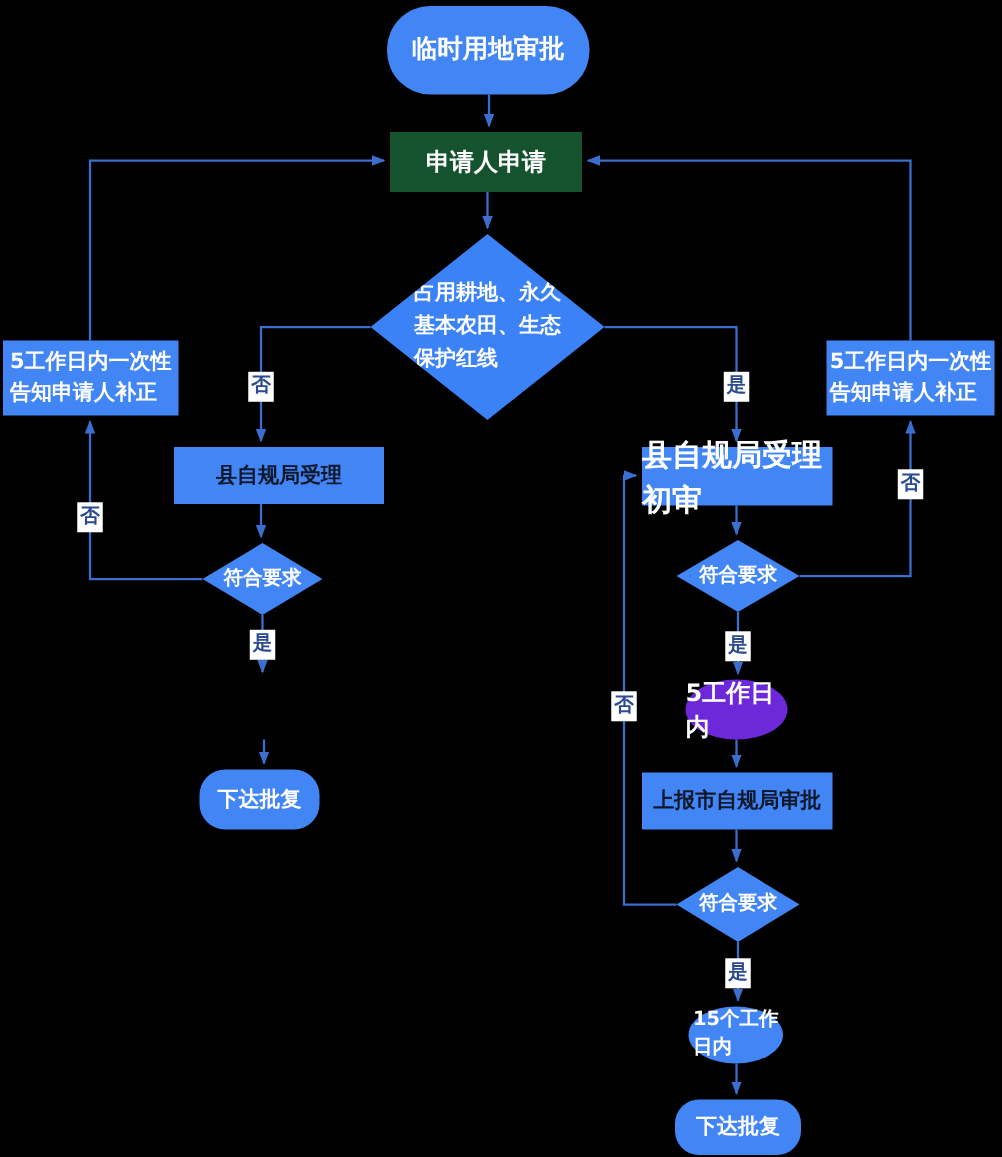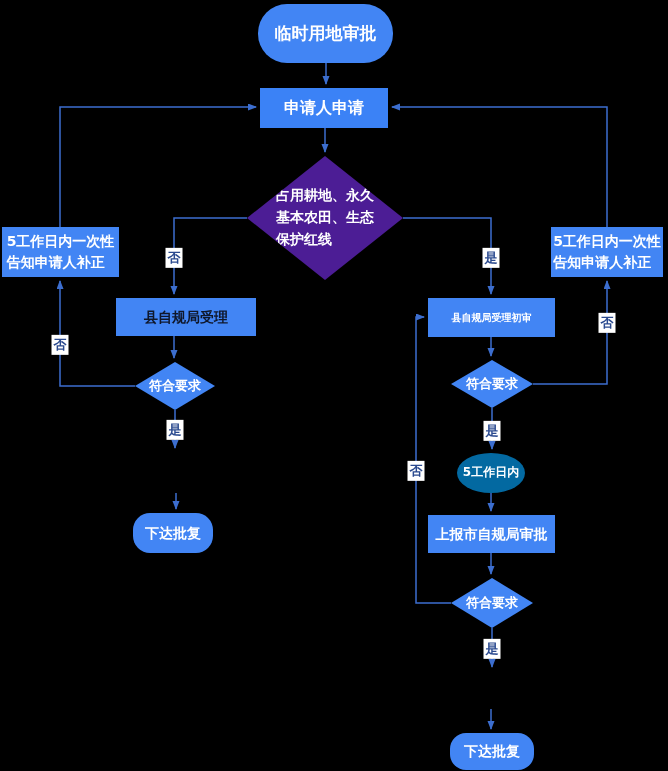--- a/index.html
+++ b/index.html
@@ -69,36 +69,38 @@
         <polyline points="492,408 492,449" fill="none" stroke="#3C6ECF" stroke-width="1.5" marker-end="url(#arrowhead)"></polyline>
         <polyline points="491,493 491,511" fill="none" stroke="#3C6ECF" stroke-width="1.5" marker-end="url(#arrowhead)"></polyline>
         <polyline points="491,553 491,574" fill="none" stroke="#3C6ECF" stroke-width="1.5" marker-end="url(#arrowhead)"></polyline>
         <polyline points="451,603 416,603 416,317 424,317" fill="none" stroke="#3C6ECF" stroke-width="1.5" marker-end="url(#arrowhead)"></polyline>
         <polyline points="492,628 492,667" fill="none" stroke="#3C6ECF" stroke-width="1.5" marker-end="url(#arrowhead)"></polyline>
         <polyline points="491,709 491,729" fill="none" stroke="#3C6ECF" stroke-width="1.5" marker-end="url(#arrowhead)"></polyline>
       </g>
   </svg>
 
 <div class="node stadium" style="left: 258px; top: 4px; width: 135px; height: 59px; font-size: 17px; background: rgb(66, 133, 244); color: rgb(255, 255, 255); border-radius: 29px;">临时用地审批</div>
-    <div class="node rect" style="left: 260px; top: 88px; width: 128px; height: 40px; font-size: 16px; background: #3b82f6; color: rgb(255, 255, 255);">申请人申请</div>
-    <div class="node diamond" style="left: 247px; top: 156px; width: 156px; height: 124px; font-size: 14px; background: #4c1d95; color: rgb(255, 255, 255);">占用耕地、永久
+    <div class="node rect" style="left: 260px; top: 88px; width: 128px; height: 40px; font-size: 16px; background: #14532d; color: rgb(255, 255, 255);">申请人申请</div>
+    <div class="node diamond" style="left: 247px; top: 156px; width: 156px; height: 124px; font-size: 14px; background: #3b82f6; color: rgb(255, 255, 255);">占用耕地、永久
 基本农田、生态
 保护红线</div>
     <div class="node rect" style="left: 2px; top: 227px; width: 117px; height: 50px; font-size: 14px; background: rgb(66, 133, 244); color: rgb(255, 255, 255);">5工作日内一次性
 告知申请人补正</div>
     <div class="node rect" style="left: 551px; top: 227px; width: 112px; height: 50px; font-size: 14px; background: rgb(66, 133, 244); color: rgb(255, 255, 255);">5工作日内一次性
 告知申请人补正</div>
     <div class="node rect" style="left: 116px; top: 298px; width: 140px; height: 38px; font-size: 14px; background: rgb(66, 133, 244); color: #0f172a;">县自规局受理</div>
-    <div class="node rect" style="left: 428px; top: 298px; width: 127px; height: 39px; font-size: 10px; background: rgb(66, 133, 244); color: rgb(255, 255, 255);">县自规局受理初审</div>
+    <div class="node rect" style="left: 428px; top: 298px; width: 127px; height: 39px; font-size: 20px; background: rgb(66, 133, 244); color: rgb(255, 255, 255);">县自规局受理初审</div>
     <div class="node diamond" style="left: 135px; top: 362px; width: 80px; height: 48px; font-size: 13px; background: rgb(66, 133, 244); color: rgb(255, 255, 255);">符合要求</div>
     <div class="node diamond" style="left: 451px; top: 360px; width: 82px; height: 48px; font-size: 13px; background: rgb(66, 133, 244); color: rgb(255, 255, 255);">符合要求</div>
-    <div class="node ellipse" style="left: 457px; top: 453px; width: 68px; height: 40px; font-size: 12px; background: #0369a1; color: rgb(255, 255, 255);">5工作日内</div>
+    <div class="node ellipse" style="left: 457px; top: 453px; width: 68px; height: 40px; font-size: 16px; background: #6d28d9; color: rgb(255, 255, 255);">5工作日内</div>
     <div class="node stadium" style="left: 133px; top: 513px; width: 80px; height: 40px; font-size: 14px; background: rgb(66, 133, 244); color: rgb(255, 255, 255); border-radius: 17px;">下达批复</div>
-    <div class="node rect" style="left: 428px; top: 515px; width: 127px; height: 38px; font-size: 14px; background: rgb(66, 133, 244); color: #ffffff;">上报市自规局审批</div>
+    <div class="node rect" style="left: 428px; top: 515px; width: 127px; height: 38px; font-size: 14px; background: rgb(66, 133, 244); color: #0f172a;">上报市自规局审批</div>
     <div class="node diamond" style="left: 451px; top: 578px; width: 82px; height: 50px; font-size: 13px; background: rgb(66, 133, 244); color: rgb(255, 255, 255);">符合要求</div>
+    <div class="node ellipse" style="left: 459px; top: 671px; width: 63px; height: 38px; font-size: 13px; background: rgb(66, 133, 244); color: rgb(255, 255, 255);">15个工作
+日内</div>
     <div class="node stadium" style="left: 450px; top: 733px; width: 84px; height: 37px; font-size: 14px; background: rgb(66, 133, 244); color: rgb(255, 255, 255); border-radius: 16px;">下达批复</div>
     <div class="edge-label" style="left: 174px; top: 258px; background: rgb(255, 255, 255); color: rgb(43, 74, 143);">否</div>
     <div class="edge-label" style="left: 491px; top: 258px; background: rgb(255, 255, 255); color: rgb(43, 74, 143);">是</div>
     <div class="edge-label" style="left: 60px; top: 345px; background: rgb(255, 255, 255); color: rgb(43, 74, 143);">否</div>
     <div class="edge-label" style="left: 175px; top: 430px; background: rgb(255, 255, 255); color: rgb(43, 74, 143);">是</div>
     <div class="edge-label" style="left: 607px; top: 323px; background: rgb(255, 255, 255); color: rgb(43, 74, 143);">否</div>
     <div class="edge-label" style="left: 492px; top: 431px; background: rgb(255, 255, 255); color: rgb(43, 74, 143);">是</div>
     <div class="edge-label" style="left: 416px; top: 471px; background: rgb(255, 255, 255); color: rgb(43, 74, 143);">否</div>
     <div class="edge-label" style="left: 492px; top: 649px; background: rgb(255, 255, 255); color: rgb(43, 74, 143);">是</div>
   </div>

